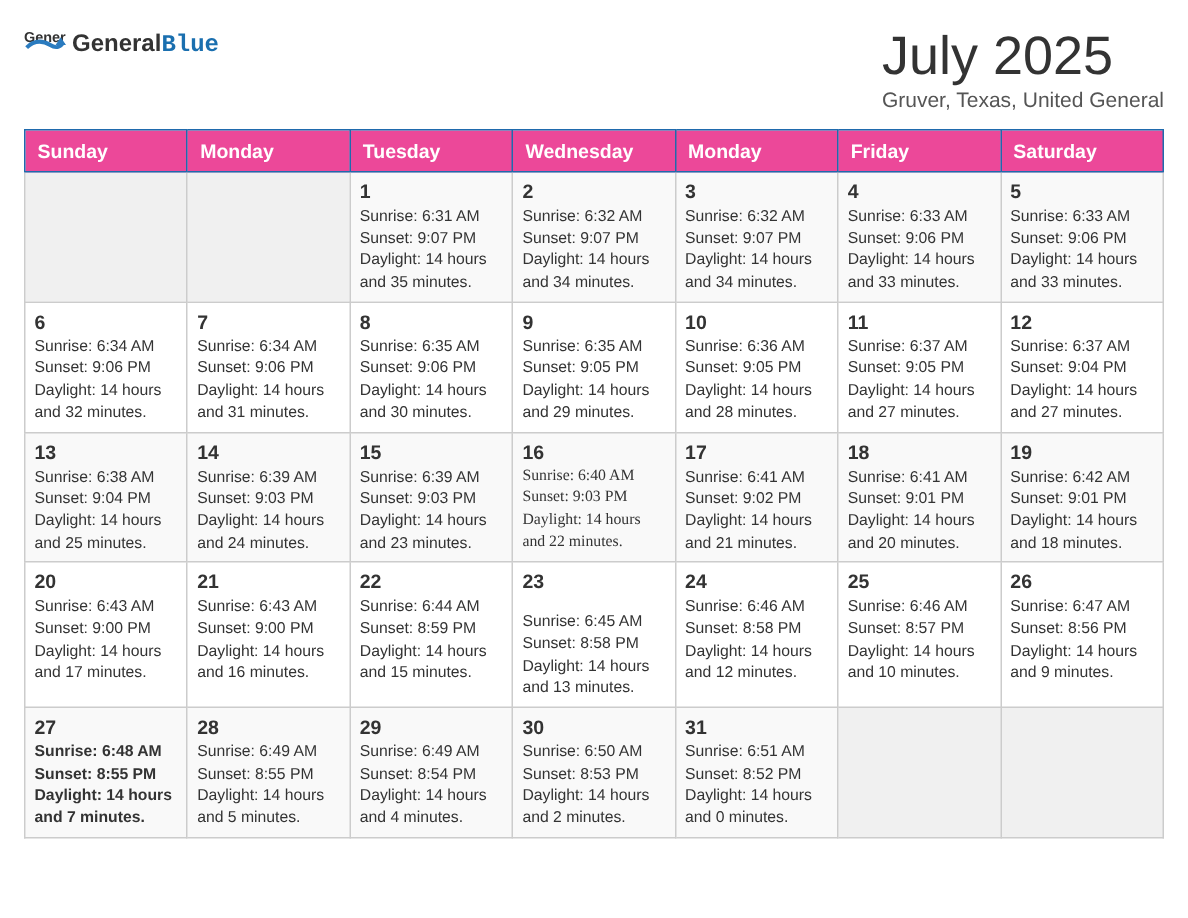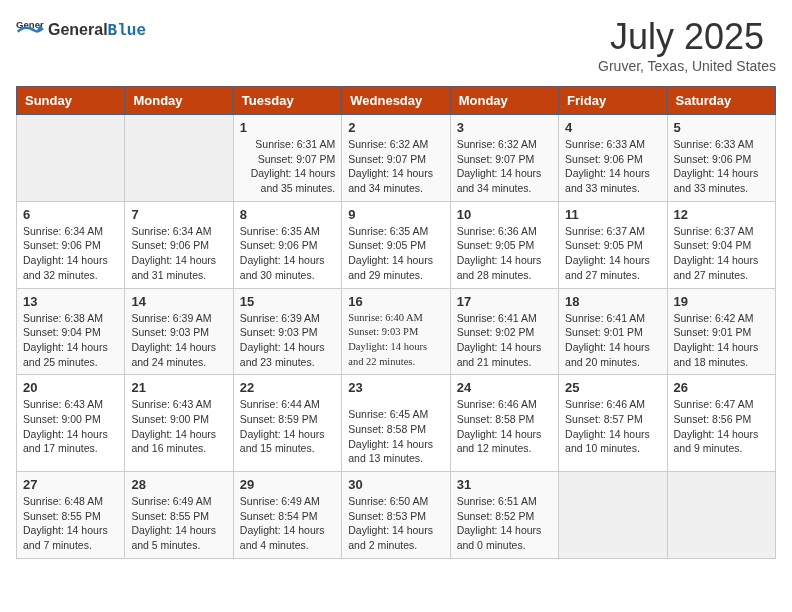--- a/index.html
+++ b/index.html
@@ -19,38 +19,38 @@
     .logo {
       display: flex;
       align-items: center;
       gap: 4px;
     }
     .logo-icon {
       width: 28px;
       height: 28px;
     }
     .title-block {
-      text-align: center;
+      text-align: left;
     }
     .month-title {
       font-size: 36px;
       color: #333;
       font-weight: normal;
     }
     .location {
       font-size: 14px;
       color: #555;
     }
     .calendar {
       width: 100%;
       border-collapse: collapse;
       border: 1px solid #ccc;
     }
     .calendar th {
-      background-color: #c2410c;
+      background-color: #ec4899;
       color: #fff;
       text-align: left;
       padding: 6px 8px;
       font-size: 13px;
       border: 1px solid #1f6aad;
     }
     .calendar td {
       vertical-align: top;
       border: 1px solid #ccc;
       padding: 5px 6px;
@@ -88,21 +88,21 @@
       <text x="0" y="14" font-size="11" font-weight="bold" fill="#333">General</text>
       <path d="M2 18 Q10 10 20 16 Q26 20 30 14" stroke="#2a7bbf" stroke-width="3" fill="none"></path>
       <polygon points="28,10 32,16 24,16" fill="#2a7bbf"></polygon>
     </svg>
     <div>
       <span style="font-size:16px;font-weight:bold;color:#333;">General</span><span style="font-size:16px;font-weight:bold;color:#1a6faf;font-family:Liberation Mono, monospace;">Blue</span>
     </div>
   </div>
   <div class="title-block">
     <div class="month-title">July 2025</div>
-    <div class="location">Gruver, Texas, United States</div>
+    <div class="location">Gruver, Texas, United General</div>
   </div>
 </div>
 
 <table class="calendar">
   <thead>
     <tr>
     <th>Sunday</th>
         <th>Monday</th>
         <th>Tuesday</th>
         <th>Wednesday</th>
@@ -110,21 +110,21 @@
         <th>Friday</th>
         <th>Saturday</th>
       </tr>
   </thead>
   <tbody id="calendar-body">
   <tr>
         <td class="empty-cell"></td>
         <td class="empty-cell"></td>
         <td>
           <span class="day-number">1</span>
-          <div class="cell-content" style="white-space: pre-line; text-align: right;">Sunrise: 6:31 AM
+          <div class="cell-content" style="white-space: pre-line;">Sunrise: 6:31 AM
 Sunset: 9:07 PM
 Daylight: 14 hours and 35 minutes.</div>
         </td>
         <td>
           <span class="day-number">2</span>
           <div class="cell-content" style="white-space: pre-line;">Sunrise: 6:32 AM
 Sunset: 9:07 PM
 Daylight: 14 hours and 34 minutes.</div>
         </td>
         <td>
@@ -274,21 +274,21 @@
         <td>
           <span class="day-number">26</span>
           <div class="cell-content" style="white-space: pre-line;">Sunrise: 6:47 AM
 Sunset: 8:56 PM
 Daylight: 14 hours and 9 minutes.</div>
         </td>
       </tr>
       <tr>
         <td>
           <span class="day-number">27</span>
-          <div class="cell-content" style="white-space: pre-line;">Sunrise: 6:48 AM
+          <div class="cell-content" style="white-space: pre-line; font-weight: bold;">Sunrise: 6:48 AM
 Sunset: 8:55 PM
 Daylight: 14 hours and 7 minutes.</div>
         </td>
         <td>
           <span class="day-number">28</span>
           <div class="cell-content" style="white-space: pre-line;">Sunrise: 6:49 AM
 Sunset: 8:55 PM
 Daylight: 14 hours and 5 minutes.</div>
         </td>
         <td>

